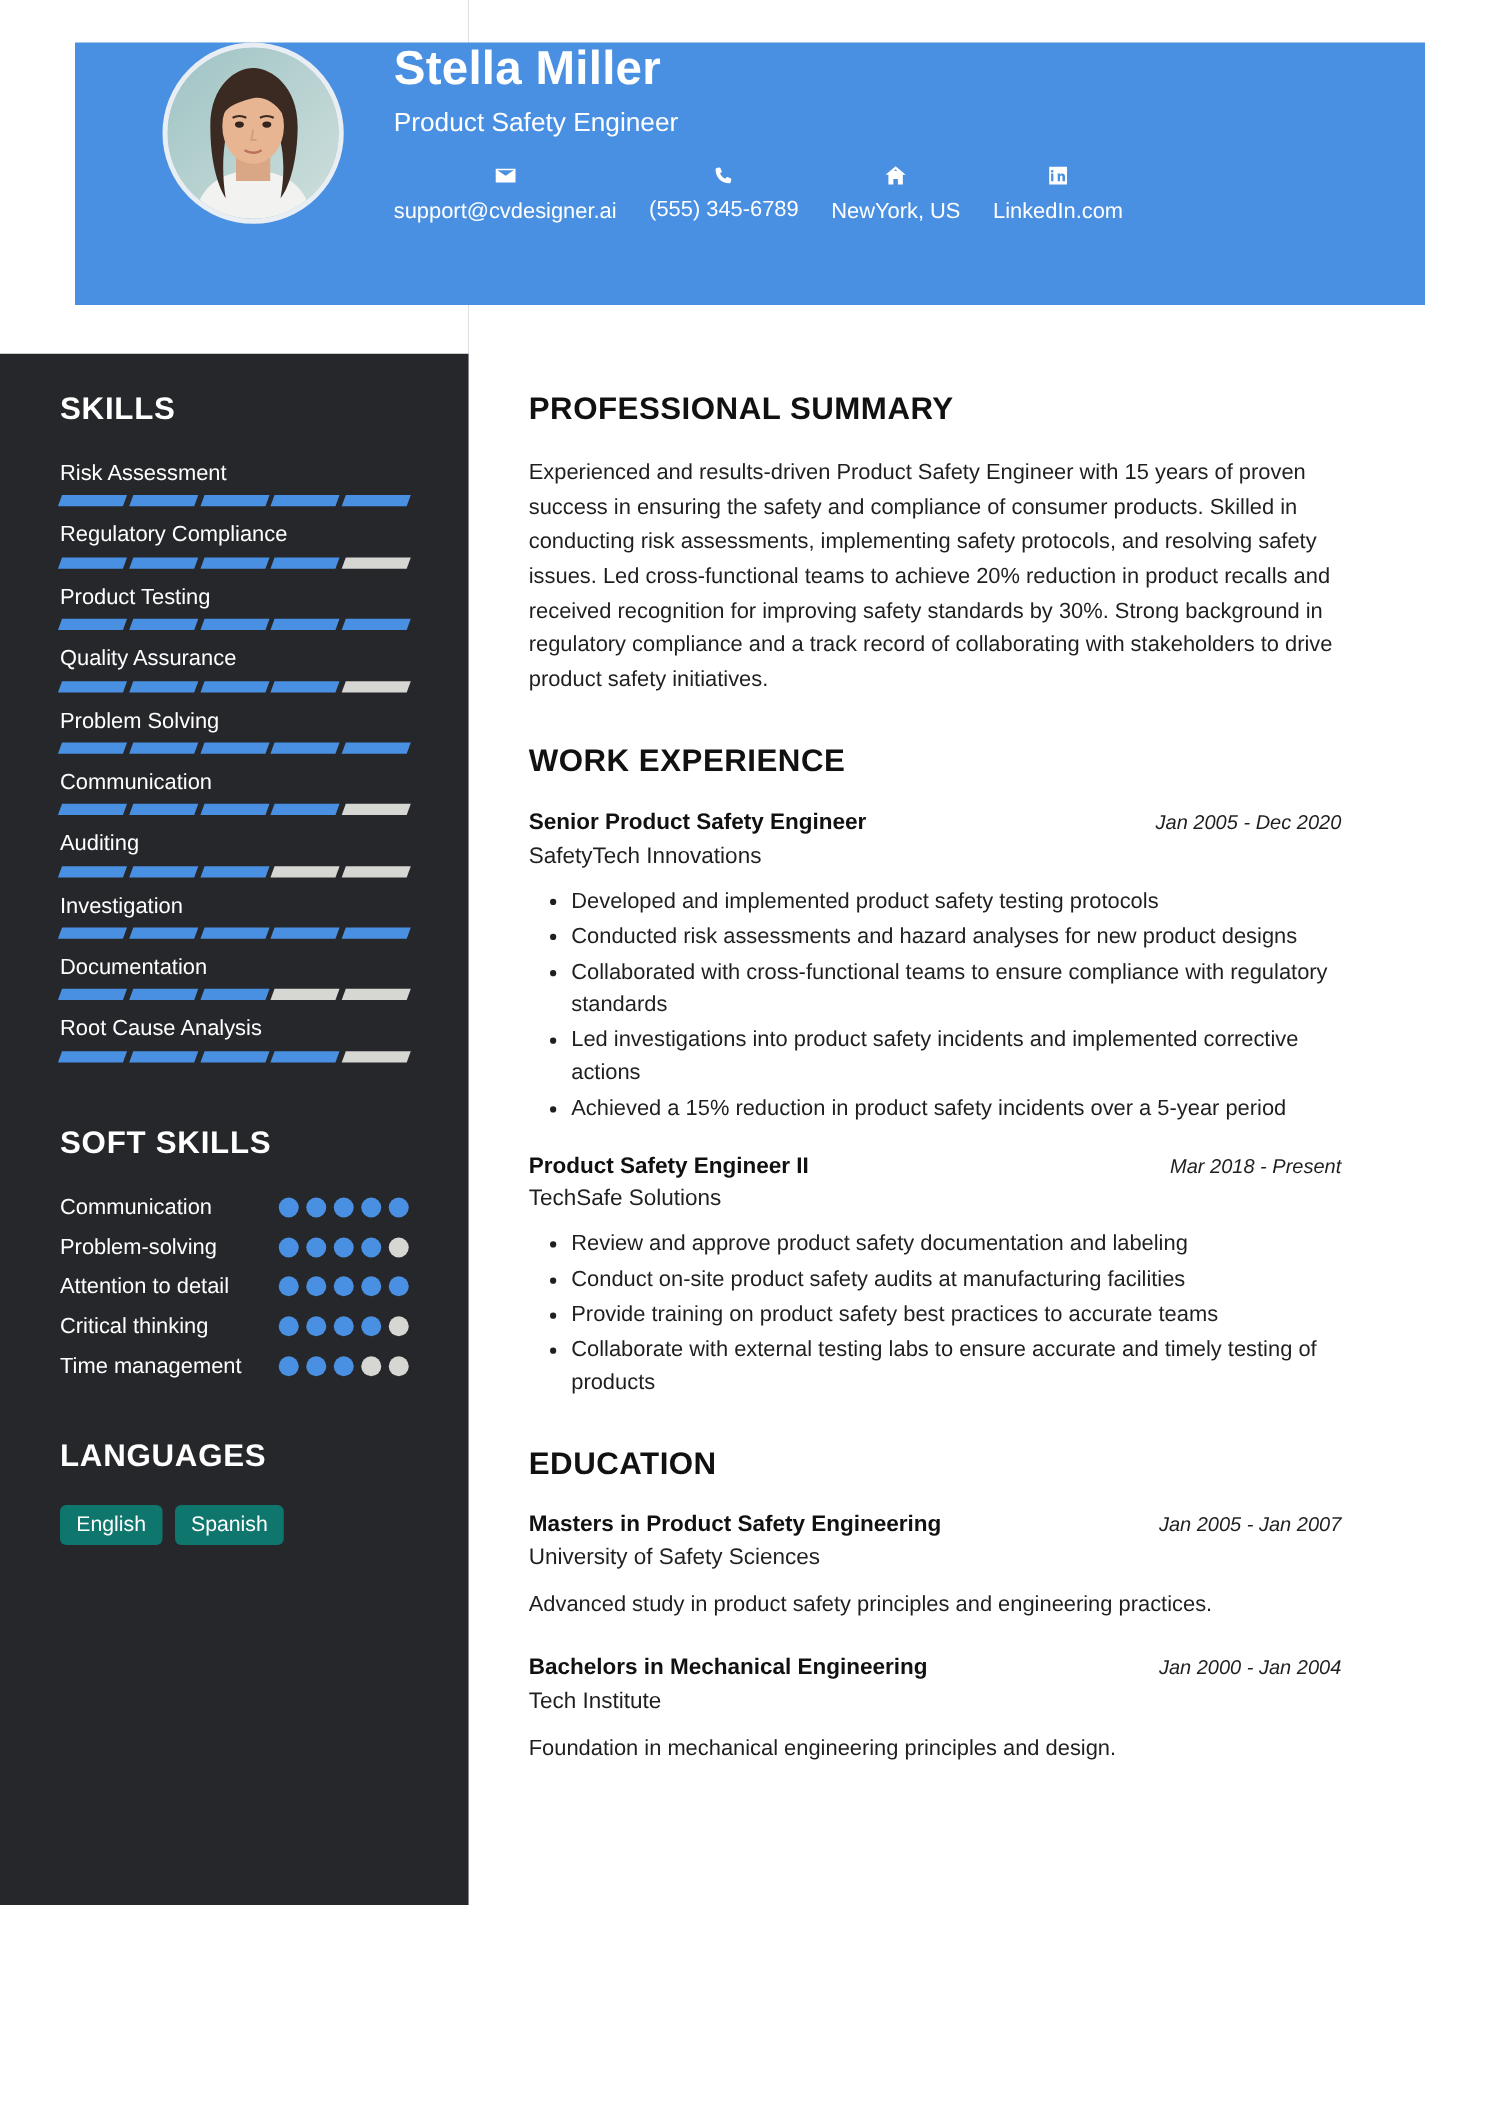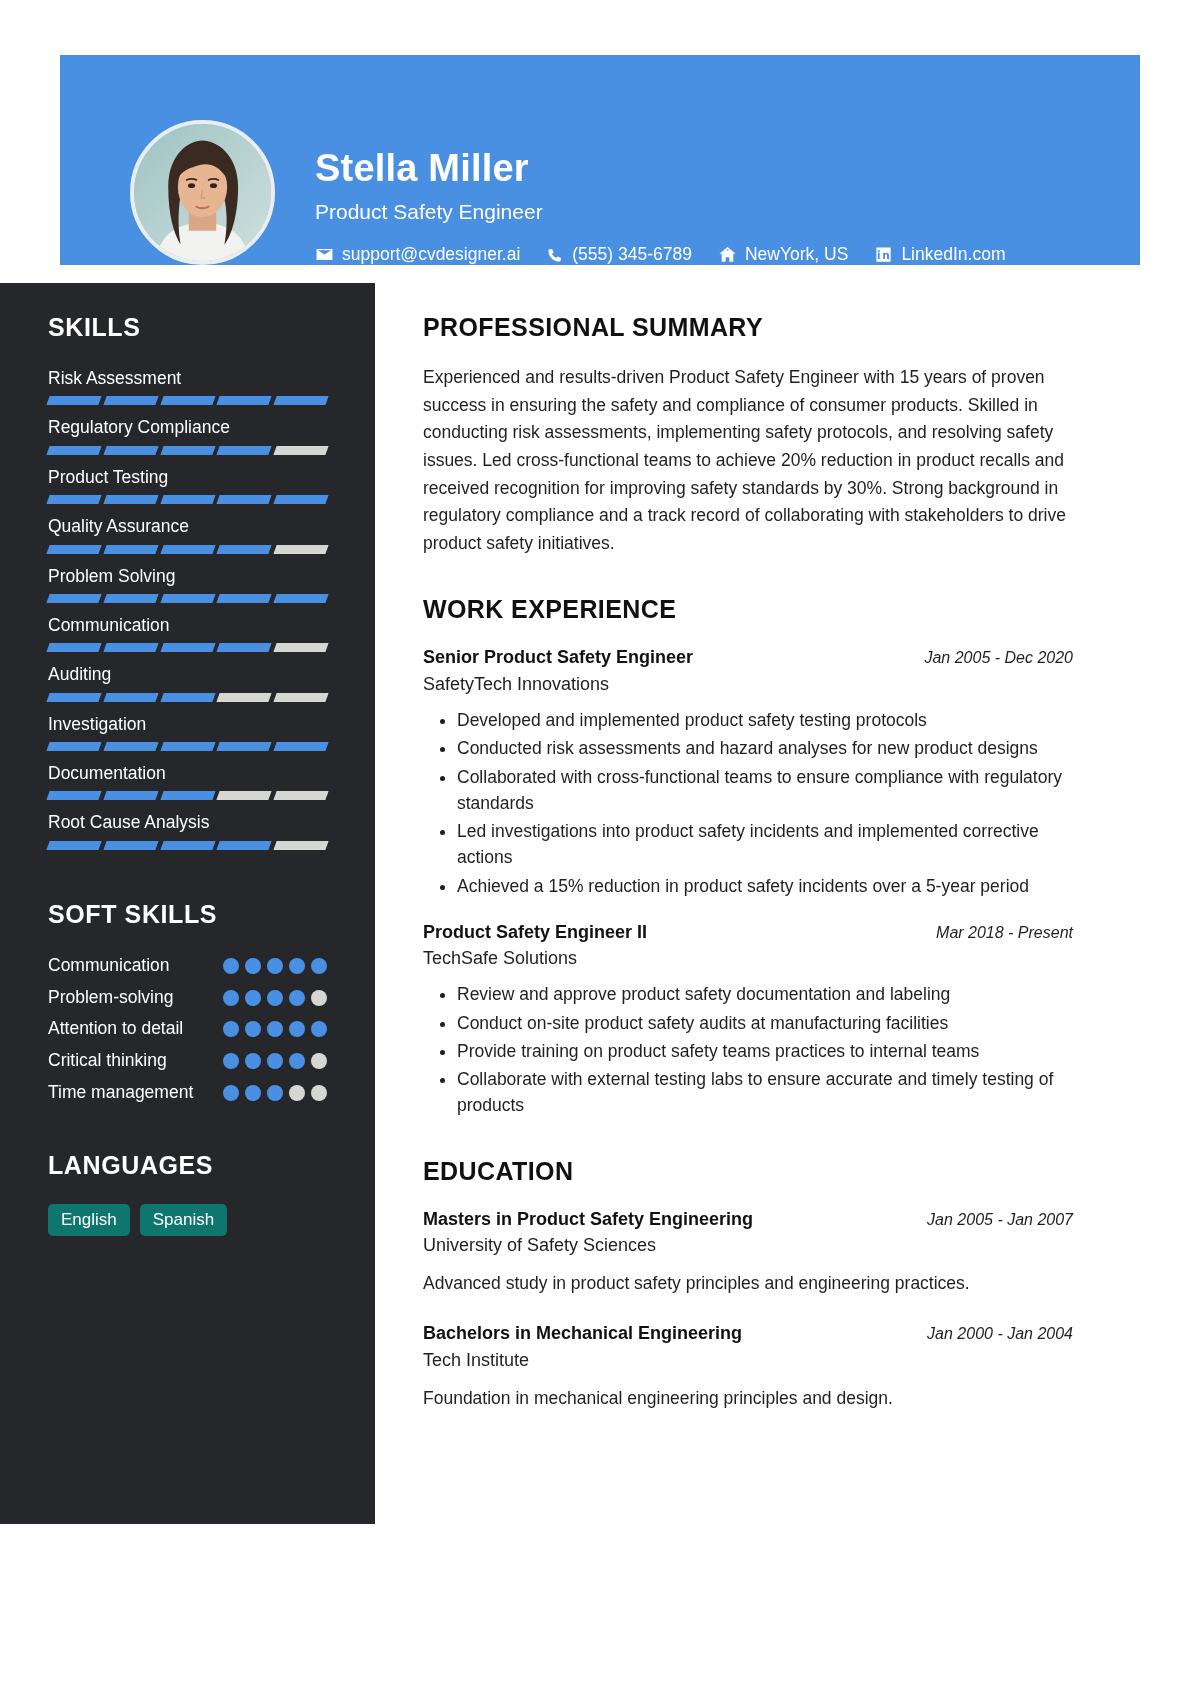--- a/index.html
+++ b/index.html
@@ -42,26 +42,26 @@
     top: 0;
     width: 825px;
     height: 1524px;
     background: #ffffff;
   }
 
   
   .header {
     position: absolute;
     left: 60px;
-    top: 55px;
+    top: 34px;
     width: 1080px;
     height: 210px;
     background: #4a90e2;
     display: flex;
-    align-items: flex-end;
+    align-items: flex-start;
     padding-left: 70px;
     z-index: 5;
   }
   .avatar {
     width: 145px;
     height: 145px;
     border-radius: 50%;
     flex: 0 0 145px;
     border: 4px solid #e8eef4;
     overflow: hidden;
@@ -91,20 +91,21 @@
     display: flex;
     align-items: center;
     gap: 26px;
     font-size: 17.5px;
     white-space: nowrap;
   }
   .contact-item {
     display: flex;
     align-items: center;
     gap: 8px;
+    flex-direction: column;
   }
   .contact-item svg { display: block; fill: #ffffff; }
 
   
   .sidebar {
     position: absolute;
     left: 0;
     top: 283px;
     width: 375px;
     padding: 30px 48px 0 48px;
@@ -520,21 +521,21 @@
         </div>
         <div class="entry">
           <div class="entry-head">
             <div class="entry-title">Product Safety Engineer II</div>
             <div class="entry-date">Mar 2018 - Present</div>
           </div>
           <div class="entry-org">TechSafe Solutions</div>
           <ul class="bullets">
             <li>Review and approve product safety documentation and labeling</li>
             <li>Conduct on-site product safety audits at manufacturing facilities</li>
-            <li>Provide training on product safety teams practices to internal teams</li>
+            <li>Provide training on product safety best practices to accurate teams</li>
             <li>Collaborate with external testing labs to ensure accurate and timely testing of products</li>
           </ul>
         </div>
       </div>
 
     <div class="sec-title">EDUCATION</div>
     <div id="edu-list">
         <div class="edu-entry">
           <div class="entry-head">
             <div class="entry-title">Masters in Product Safety Engineering</div>

